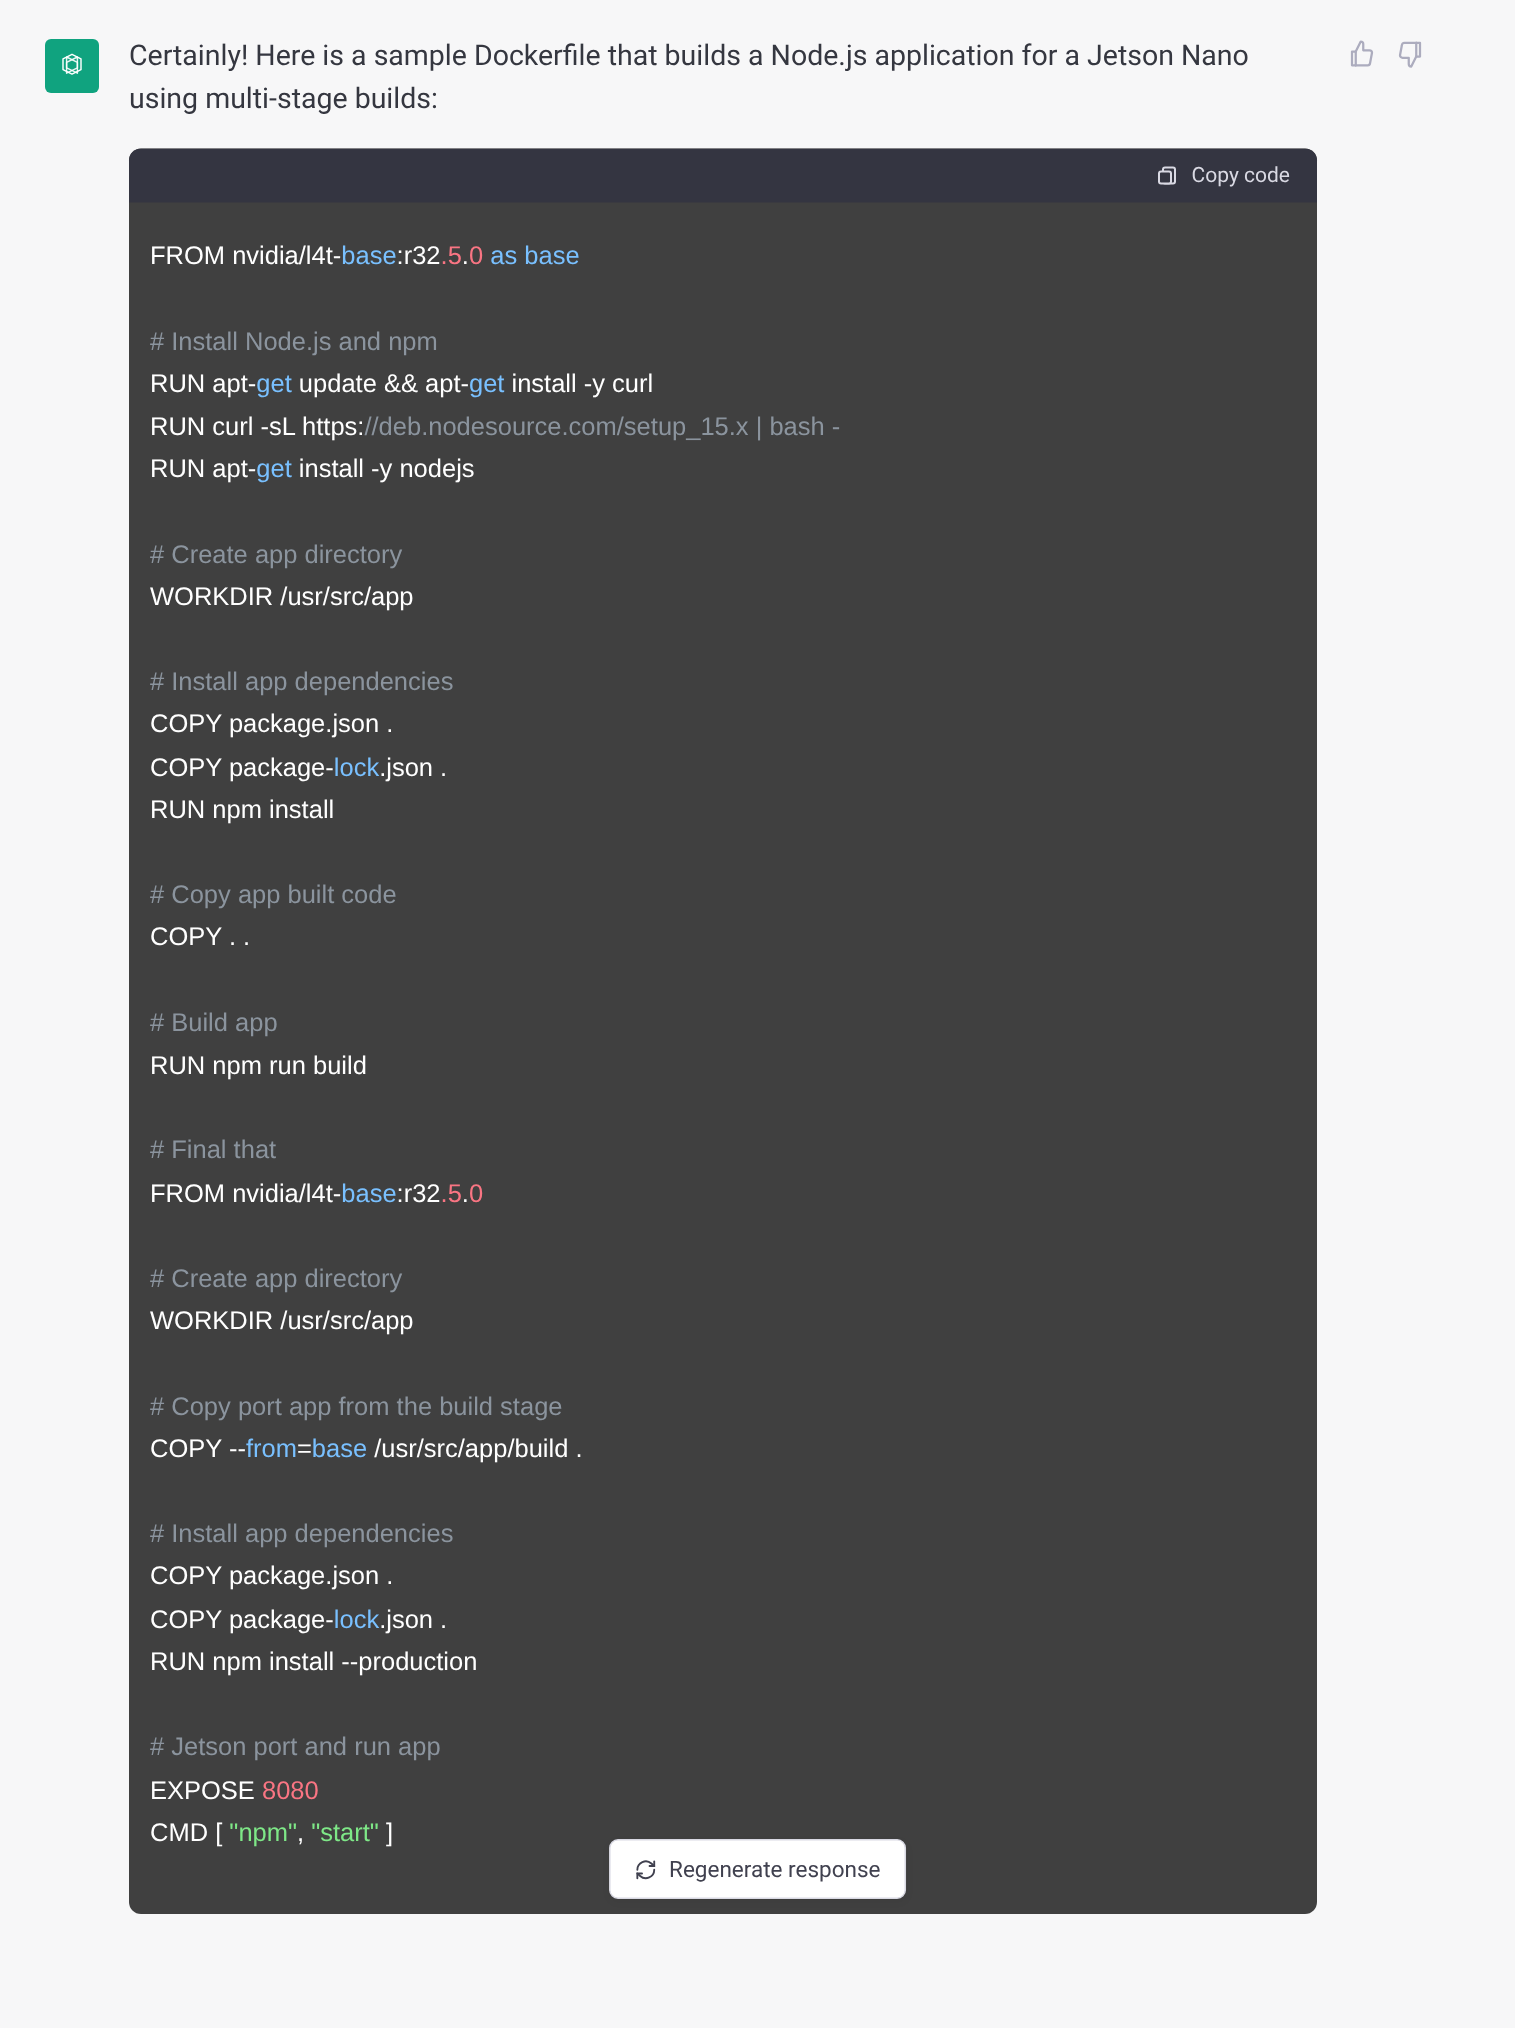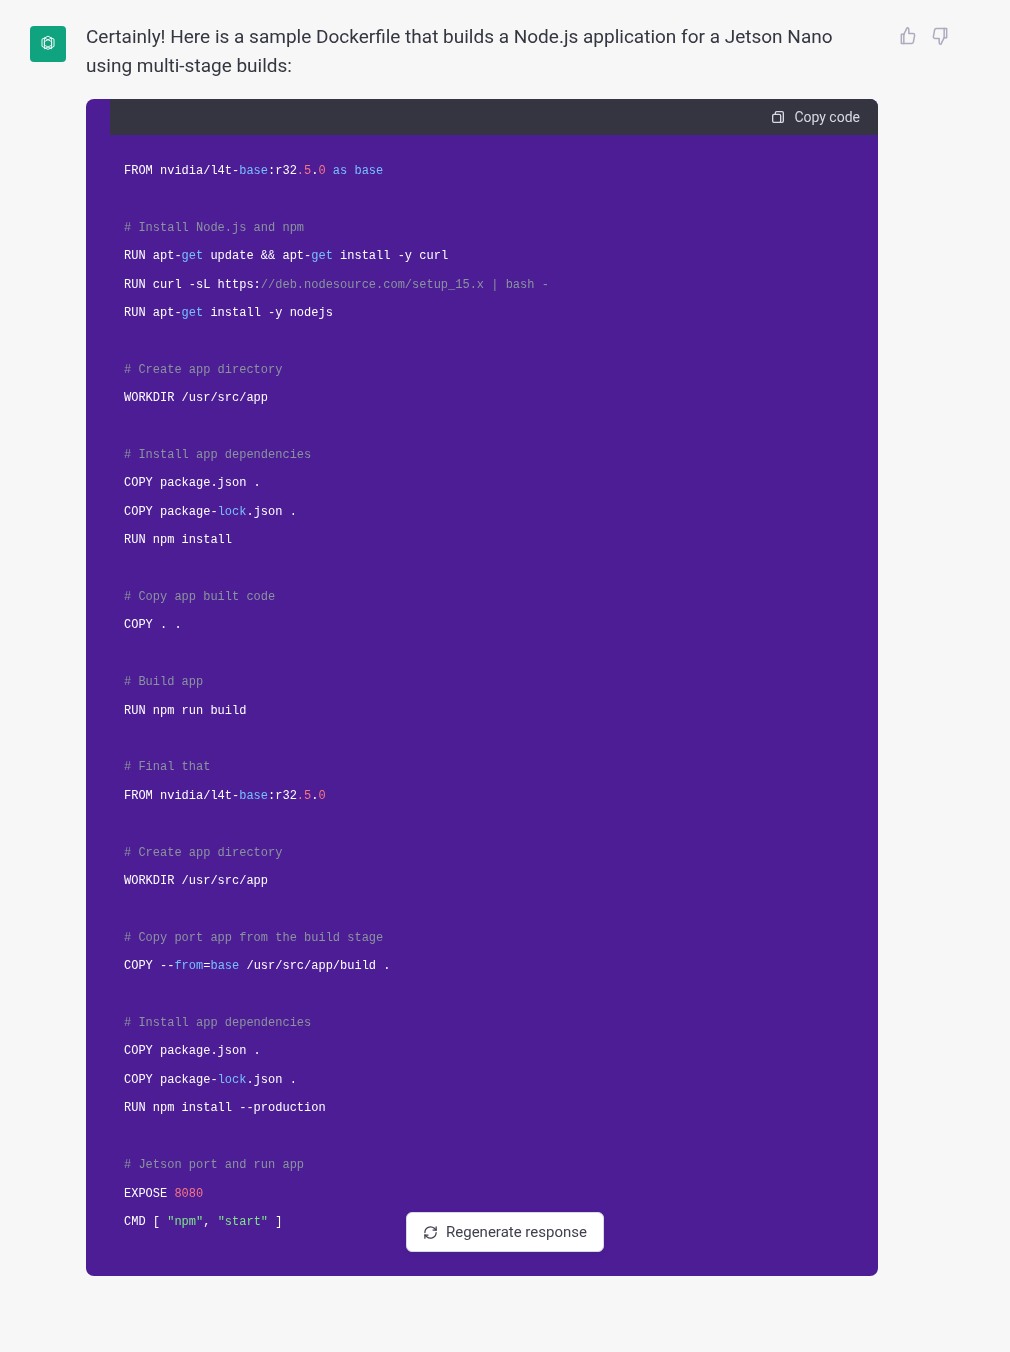--- a/index.html
+++ b/index.html
@@ -4,30 +4,30 @@
 <style>
   html,body{margin:0;padding:0;background:#f7f7f8;font-family:-apple-system,BlinkMacSystemFont,"Segoe UI",Roboto,Helvetica,Arial,sans-serif;color:#353740;width:1010px;}
   .wrap{padding:22px 60px 0 30px;position:relative;}
   .row{display:flex;gap:20px;align-items:flex-start;}
   .avatar{width:36px;height:36px;border-radius:4px;background:#10a37f;display:flex;align-items:center;justify-content:center;flex:0 0 36px;margin-top:4px;}
   .avatar svg{width:24px;height:24px;}
   .msg{flex:1;min-width:0;}
   .msg p{margin:0 0 4px 0;font-size:19px;line-height:1.55;color:#353740;}
   .feedback{display:flex;gap:12px;color:#acacbe;margin-top:4px;}
   .feedback span{cursor:pointer;display:inline-flex;}
-  .codeblock{margin-top:18px;border-radius:8px;overflow:hidden;background:#4c1d95;padding-left:24px;}
+  .codeblock{margin-top:18px;border-radius:8px;overflow:hidden;background:#404040;}
   .codebar{background:#343541;display:flex;justify-content:flex-end;align-items:center;padding:10px 18px;color:#d9d9e3;font-size:14px;}
   .copybtn{display:flex;align-items:center;gap:8px;cursor:pointer;}
   .copybtn svg{width:16px;height:16px;}
-  pre{margin:0;padding:22px 14px 40px 14px;font-family:Liberation Mono, monospace;font-size:12px;line-height:28.4px;color:#fff;white-space:pre;overflow:auto;}
+  pre{margin:0;padding:22px 14px 40px 14px;font-family:Liberation Sans, sans-serif;font-size:17px;line-height:28.4px;color:#fff;white-space:pre;overflow:auto;}
   .c-comment{color:#8b949e;}
   .c-key{color:#79c0ff;}
   .c-num{color:#f97583;}
   .c-str{color:#7ee787;}
-  .regen{position:absolute;left:50%;transform:translateX(-50%);bottom:24px;background:#fff;border:1px solid #d9d9e3;border-radius:6px;padding:10px 16px;font-size:15px;color:#40414f;display:flex;align-items:center;gap:8px;box-shadow:0 2px 6px rgba(0,0,0,.05);cursor:pointer;}
+  .regen{position:absolute;left:50%;transform:translateX(-50%);bottom:10px;background:#fff;border:1px solid #d9d9e3;border-radius:6px;padding:10px 16px;font-size:15px;color:#40414f;display:flex;align-items:center;gap:8px;box-shadow:0 2px 6px rgba(0,0,0,.05);cursor:pointer;}
   .regen svg{width:15px;height:15px;}
 </style>
 </head>
 <body>
 
 <div class="wrap">
   <div class="row">
     <div class="avatar">
       <svg viewBox="0 0 40 40" fill="none">
         <g stroke="#fff" stroke-width="1.6" stroke-linejoin="round" fill="none">

